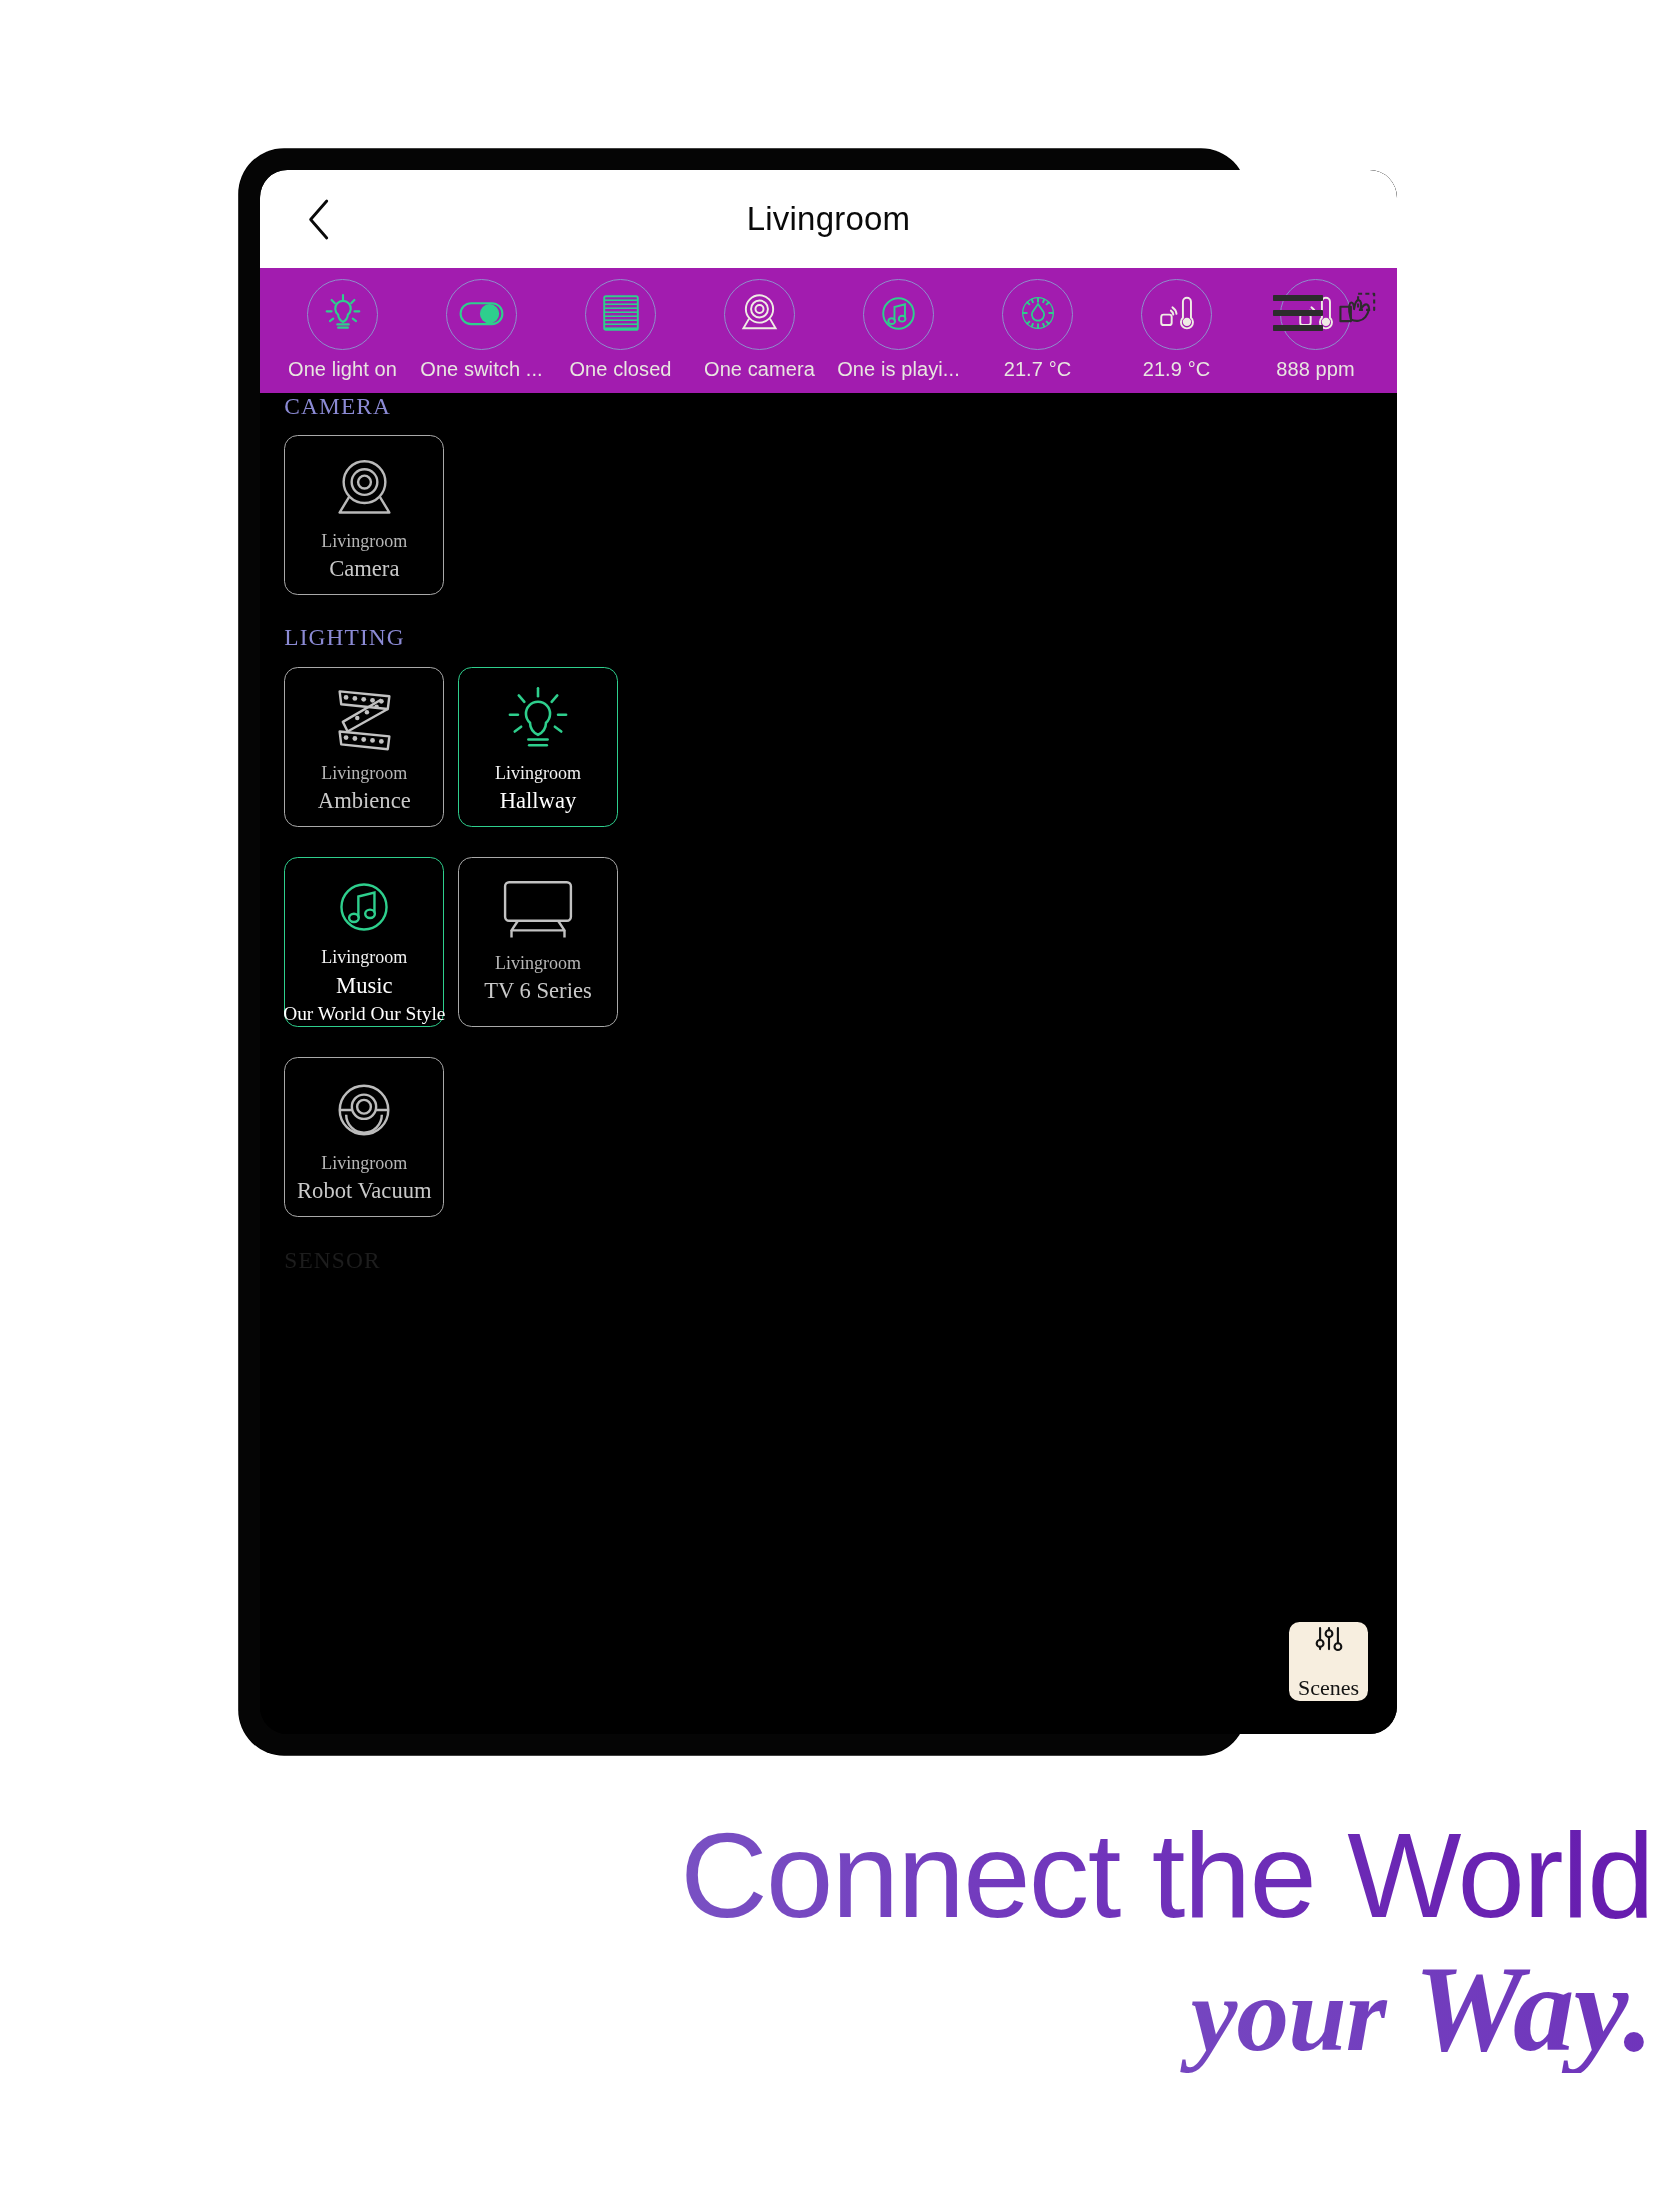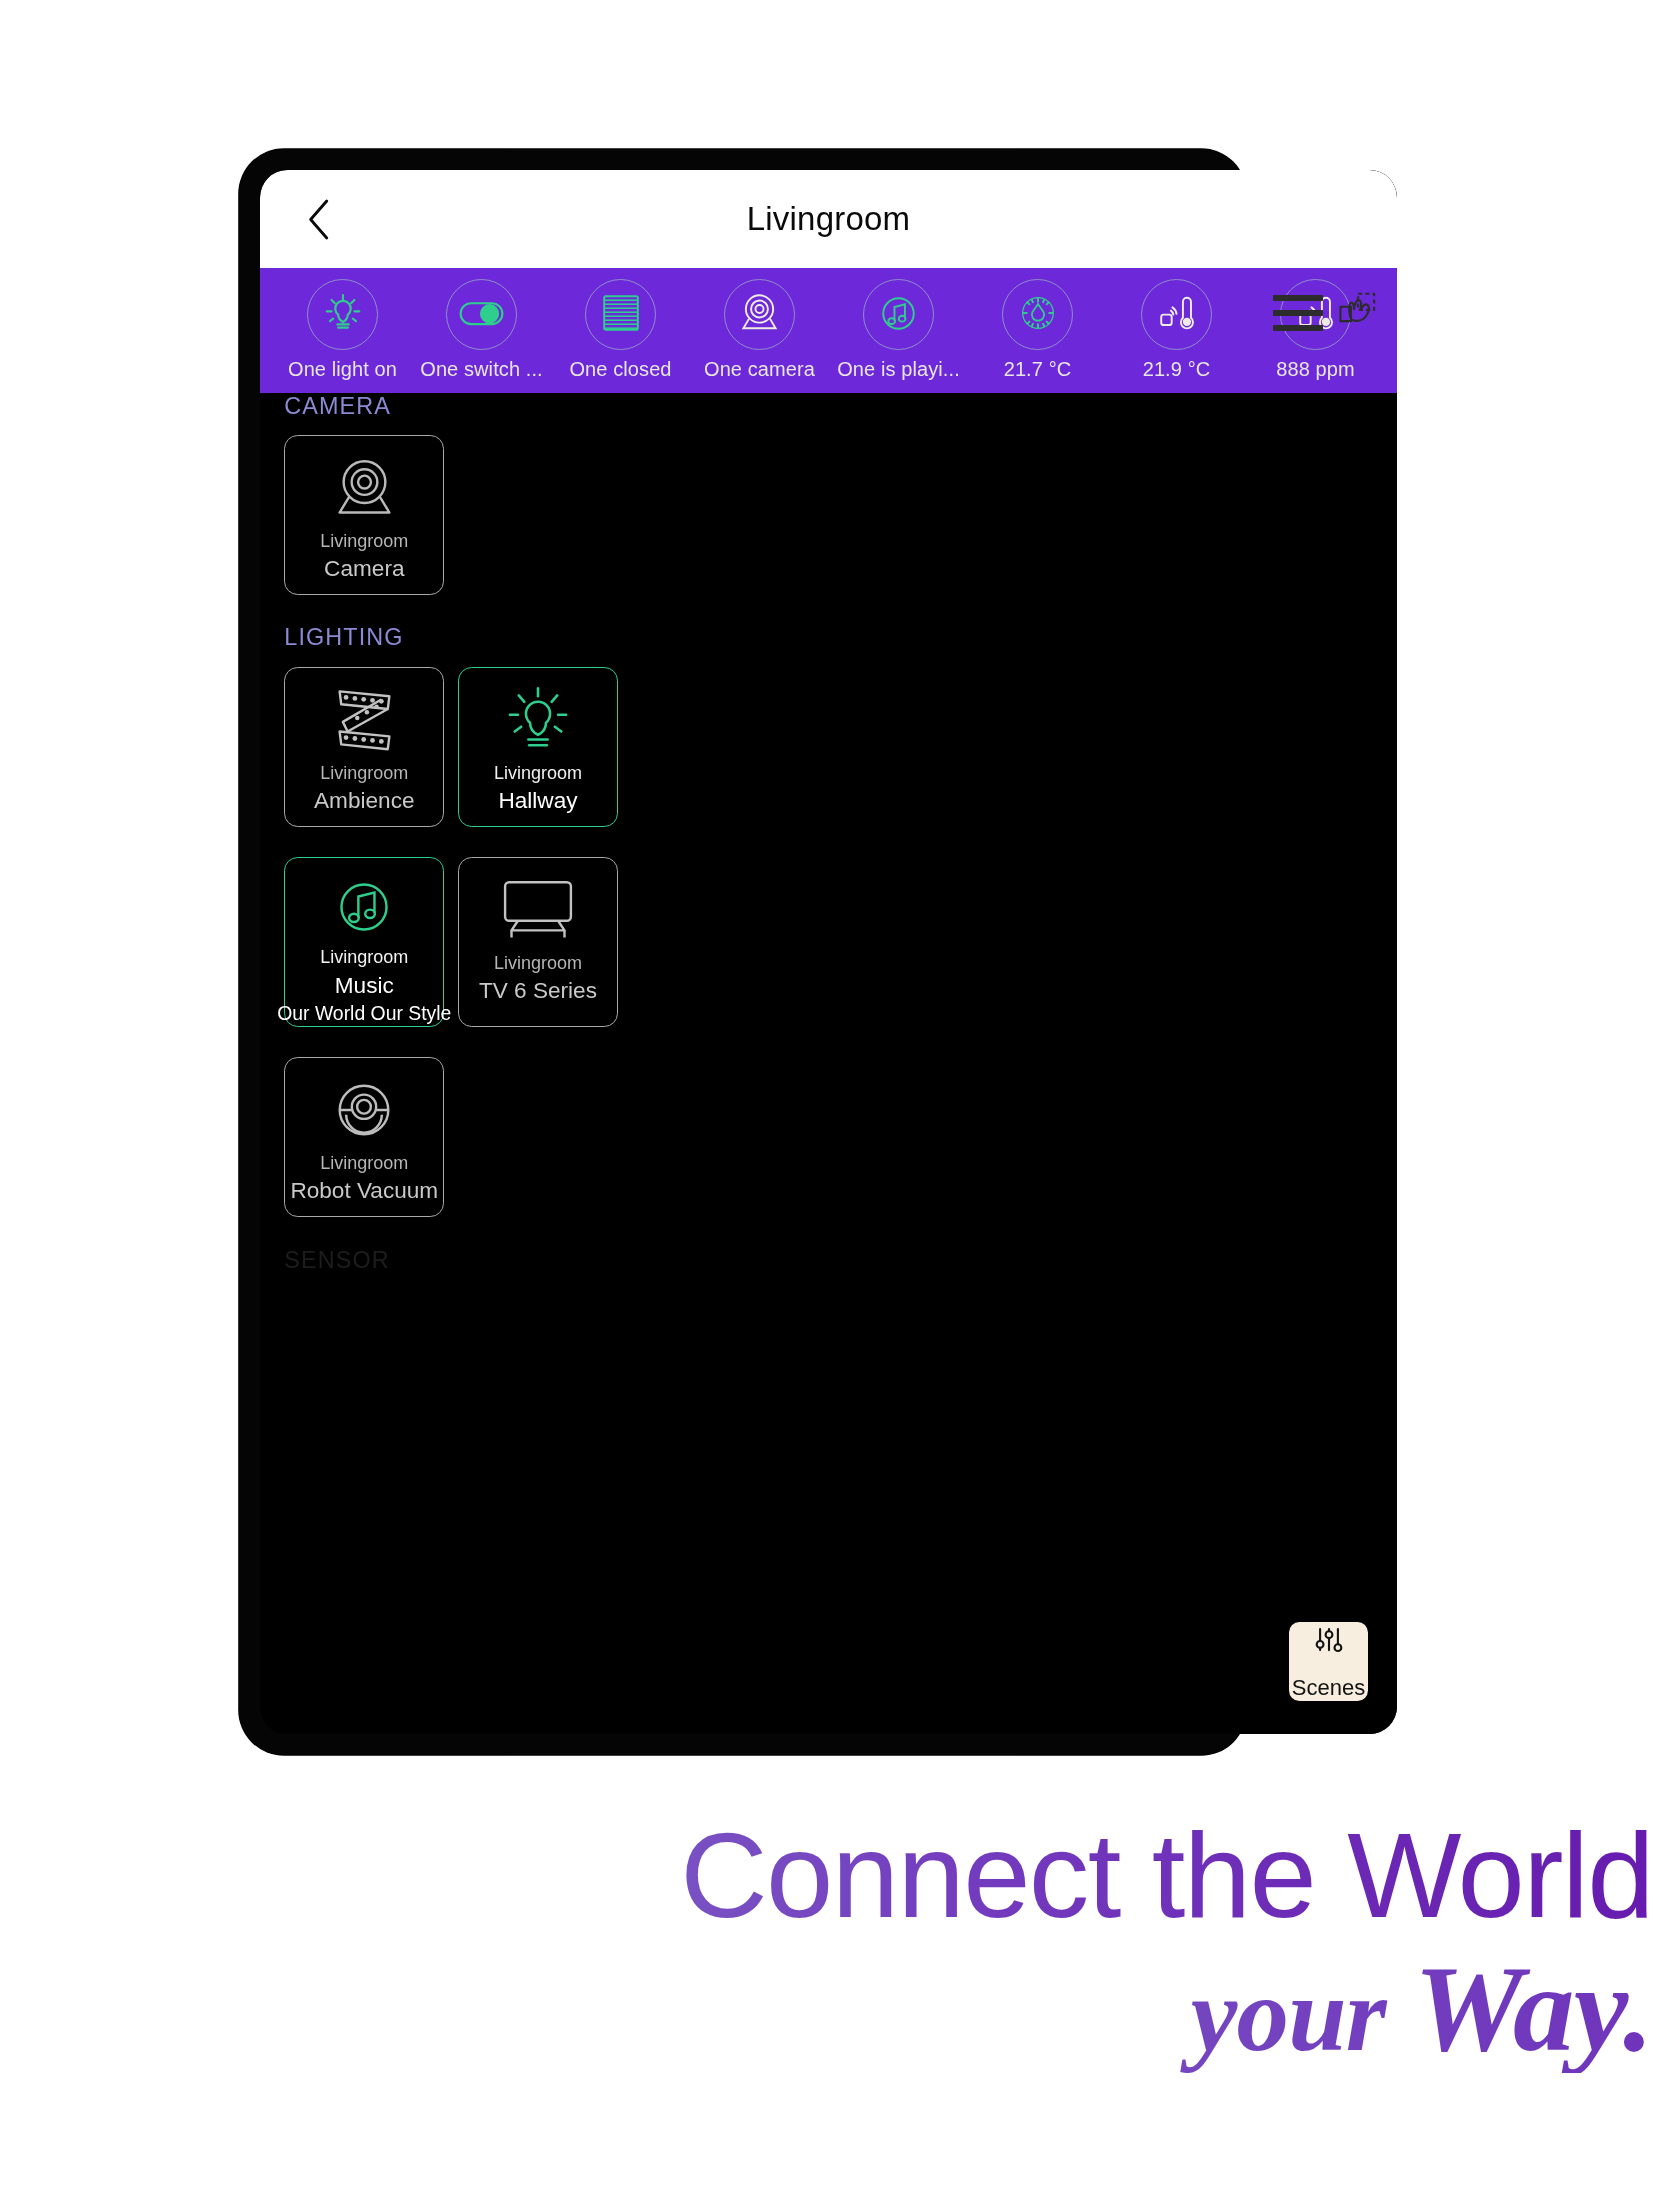--- a/index.html
+++ b/index.html
@@ -60,21 +60,21 @@
     font-size: 33px;
     color: #0a0a0a;
     letter-spacing: 0.2px;
     font-weight: 400;
   }
 
   
   #status-strip {
     position: relative;
     height: 125px;
-    background: #6d28d9;
+    background: #a21caf;
     padding-top: 11.3px;
     text-align: right;
   }
   #status-row {
     display: flex;
     align-items: flex-start;
     padding-left: 13px;
     gap: 0px;
   }
   .status-item {
@@ -117,20 +117,21 @@
     border-radius: 0.8px;
   }
 
   
   #content {
     position: relative;
     height: 1342px;
     background: #000;
     padding: 0 0 0 13px;
     overflow: hidden;
+    font-family: Liberation Serif, serif;
   }
   .section { margin-top: 0; }
   .section-title {
     font-size: 23.4px;
     letter-spacing: 1.1px;
     color: #8b8ad4;
     padding-left: 11.3px;
     margin-bottom: 15.3px;
   }
   .section-title.dim { color: #1d1d1d; }

